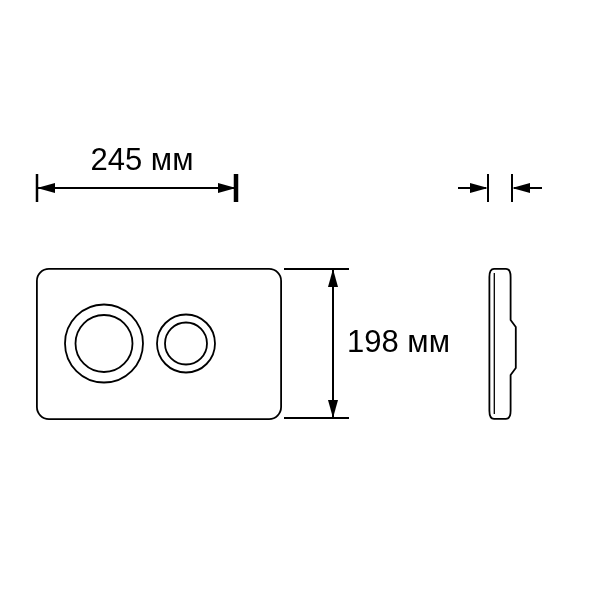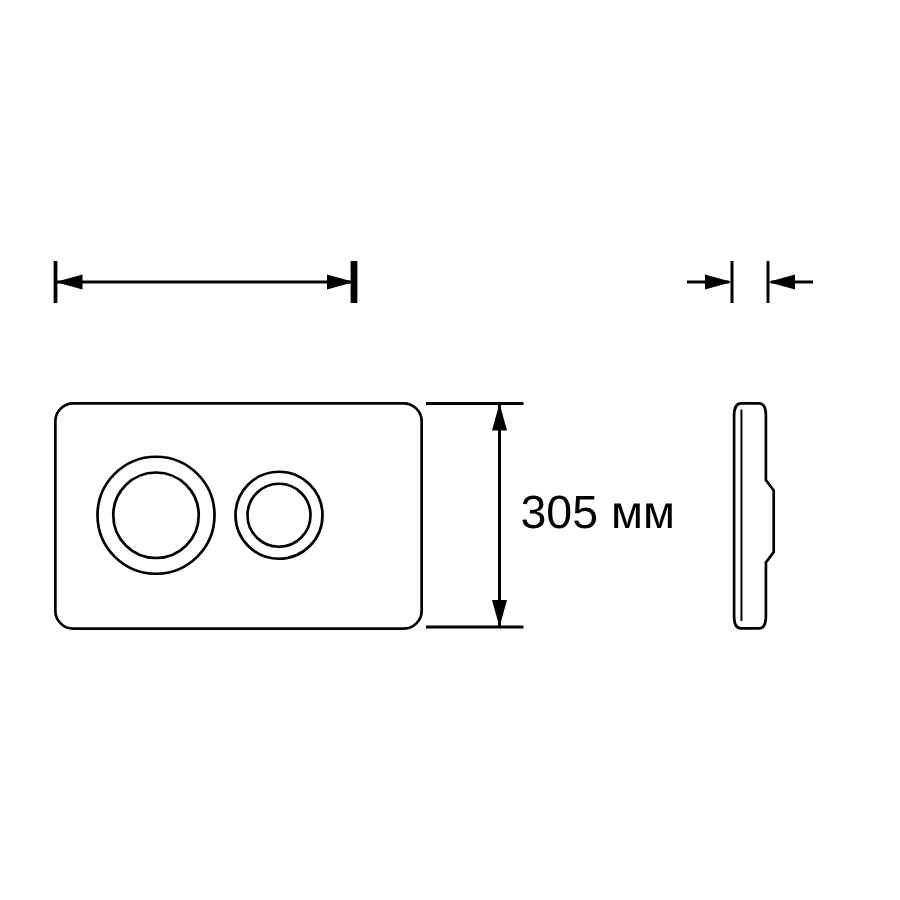--- a/index.html
+++ b/index.html
@@ -83,17 +83,18 @@
                L 510.6 410.8
                Q 510.6 418.9 506 418.9
                L 494 418.9
                Q 489.4 418.9 489.4 410.8
                L 489.4 277
                Q 489.4 268.9 494 268.9 Z"></path>
       <line x1="494.3" y1="273" x2="494.3" y2="414" stroke-width="1.3"></line>
     </g>
   </svg>
 
+  <div class="dim-label centered" style="left:57px; top:143px; width:170px;">245 мм</div>
 
-  <div class="dim-label" style="left:347px; top:325px;">305 мм</div>
+  <div class="dim-label" style="left:347px; top:325px;">198 мм</div>
 
 
 </div>
 
 </body></html>

